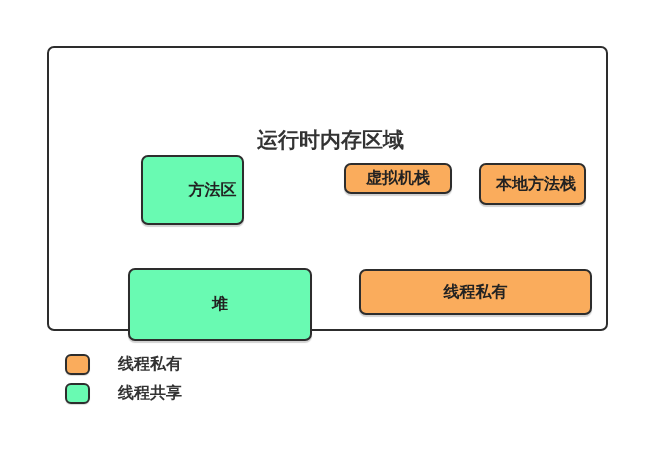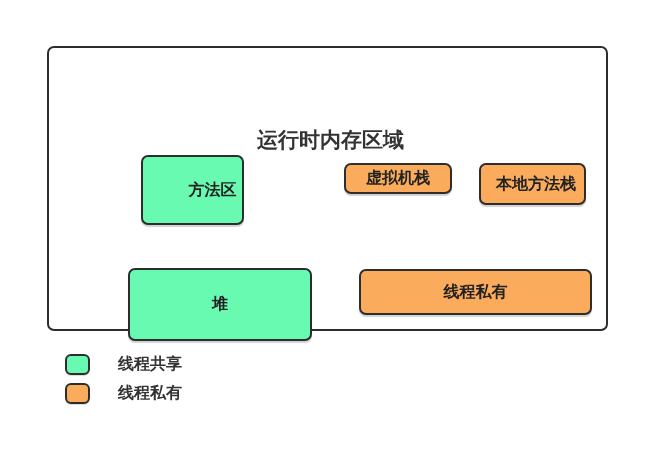--- a/index.html
+++ b/index.html
@@ -101,22 +101,22 @@
 
     <div class="node private node-native-stack">本地方法栈</div>
 
     <div class="node shared node-heap">堆</div>
 
     <div class="node private node-program-counter">线程私有</div>
   </div>
 
   <div class="legend">
     <div class="legend-row">
+      <span class="legend-swatch private"></span>
+      <span class="legend-label">线程私有</span>
+    </div>
+    <div class="legend-row">
       <span class="legend-swatch shared"></span>
       <span class="legend-label">线程共享</span>
-    </div>
-    <div class="legend-row">
-      <span class="legend-swatch private"></span>
-      <span class="legend-label">线程私有</span>
     </div>
   </div>
 
 </div>
 
 </body></html>

